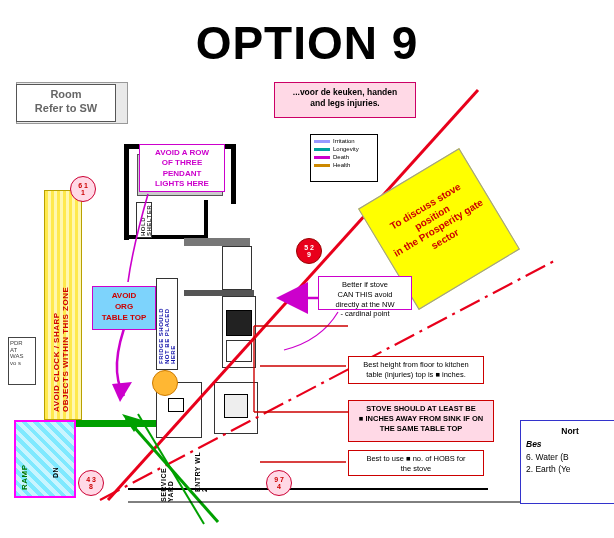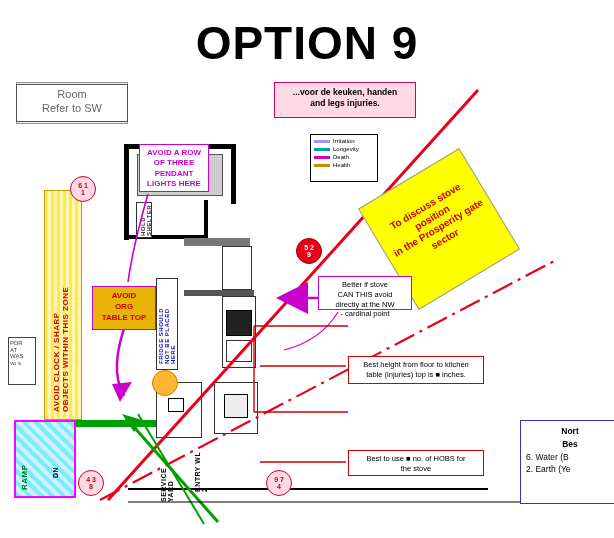--- a/index.html
+++ b/index.html
@@ -74,21 +74,21 @@
 <body>
 
 <div id="stage">
 
   <div class="abs" id="title">OPTION 9</div>
 
   <div class="abs" id="plan">
 
     <div class="abs lightgray" style="left:8px;top:0px;width:112px;height:42px;border:1px solid #999;"></div>
 
-    <div class="abs note center" style="left:8px;top:2px;width:112px;height:38px;background:#fff;border:1px solid #555;font-size:11px;line-height:1.3;color:#666;font-weight:normal;white-space:pre-line;">Room
+    <div class="abs note center" style="left:8px;top:2px;width:100px;height:38px;background:#fff;border:1px solid #555;font-size:11px;line-height:1.3;color:#666;font-weight:bold;white-space:pre-line;">Room
 Refer to SW</div>
 
     <div class="abs hatch-yellow" style="left:36px;top:108px;width:38px;height:230px;"></div>
     <div class="abs vert-text red" style="left:44px;top:118px;width:14px;height:212px;white-space:pre-line;">AVOID CLOCK / SHARP
 OBJECTS WITHIN THIS ZONE</div>
 
     <div class="abs" style="left:0px;top:255px;width:28px;height:48px;border:1px solid #444;background:#fff;"></div>
     <div class="abs" style="left:2px;top:258px;width:22px;height:42px;font-size:6px;color:#444;line-height:1.1;">PDR<br>AT<br>WAS<br>vo s</div>
 
     <div class="abs" style="left:6px;top:338px;width:62px;height:78px;background:repeating-linear-gradient(45deg,#7fe9ff 0 4px,#c9f5ff 4px 8px);border:2px solid #ff00ff;"></div>
@@ -181,50 +181,53 @@
           <span class="swatch" style="background:#cc00cc"></span>
           <span>Death</span>
         </div>
       <div class="legendrow">
           <span class="swatch" style="background:#cc8800"></span>
           <span>Health</span>
         </div>
     </div>
 
 
-    <div class="abs note magentaborder center" style="left:131px;top:62px;width:70px;height:48px;font-size:8px;font-weight:bold;line-height:1.3;padding-top:3px;white-space:pre-line;">AVOID A ROW
+    <div class="abs note magentaborder center" style="left:131px;top:62px;width:86px;height:48px;font-size:8px;font-weight:bold;line-height:1.3;padding-top:3px;white-space:pre-line;">AVOID A ROW
 OF THREE
 PENDANT
 LIGHTS HERE</div>
 
-    <div class="abs note center" style="left:84px;top:204px;width:64px;height:44px;background:#eab308;border:1px solid #cc00cc;font-size:8px;font-weight:bold;color:#cc0000;line-height:1.35;padding-top:4px;white-space:pre-line;">AVOID
+    <div class="abs note center" style="left:84px;top:204px;width:64px;height:44px;background:#7dd3fc;border:1px solid #cc00cc;font-size:8px;font-weight:bold;color:#cc0000;line-height:1.35;padding-top:4px;white-space:pre-line;">AVOID
 ORG
 TABLE TOP</div>
 
     <div class="abs" style="left:372px;top:88px;width:118px;height:118px;background:#ffff00;border:1px solid #999;transform:rotate(-31deg);">
       <div class="rot-yellow" style="transform:none;padding:26px 6px 0 6px;white-space:pre-line;">To discuss stove position
 in the Prosperity gate
 sector</div>
     </div>
 
     <div class="abs note center" style="left:310px;top:194px;width:94px;height:34px;background:#ffffff;border:1px solid #cc00cc;font-size:7.5px;line-height:1.3;padding-top:3px;white-space:pre-line;">Better if stove
 CAN THIS avoid
 directly at the NW
 - cardinal point</div>
 
     <div class="abs note center" style="left:340px;top:274px;width:136px;height:28px;background:#ffffff;border:1px solid #cc0000;font-size:7.5px;line-height:1.3;padding-top:3px;white-space:pre-line;">Best height from floor to kitchen
 table (injuries) top is ■ inches.</div>
 
+    <div class="abs note center" style="left:340px;top:318px;width:146px;height:42px;background:#ffd9e6;border:1px solid #cc0000;font-size:7.5px;font-weight:bold;line-height:1.35;padding-top:3px;white-space:pre-line;">STOVE SHOULD AT LEAST BE
+■ INCHES AWAY FROM SINK IF ON
+THE SAME TABLE TOP</div>
 
     <div class="abs note center" style="left:340px;top:368px;width:136px;height:26px;background:#ffffff;border:1px solid #cc0000;font-size:7.5px;line-height:1.3;padding-top:3px;white-space:pre-line;">Best to use ■ no. of HOBS for
 the stove</div>
 
     <div class="abs note bluebox" style="left:512px;top:338px;width:100px;height:84px;font-size:8.5px;line-height:1.5;padding:4px 5px;">
       <div style="font-weight:bold;text-align:center;">Nort</div>
-      <div style="font-weight:bold;text-align:center;">Bes</div>
+      <div style="font-weight:bold;font-style:italic;">Bes</div>
       <div>6. Water (B</div>
       <div>2. Earth (Ye</div>
     </div>
 
     <div class="abs circle" style="left:62px;top:94px;width:26px;height:26px;white-space:pre-line;font-size:7px;">6 1
 1</div>
     <div class="abs circle red" style="left:288px;top:156px;width:26px;height:26px;white-space:pre-line;font-size:7px;">5 2
 9</div>
     <div class="abs circle" style="left:70px;top:388px;width:26px;height:26px;white-space:pre-line;font-size:7px;">4 3
 8</div>

